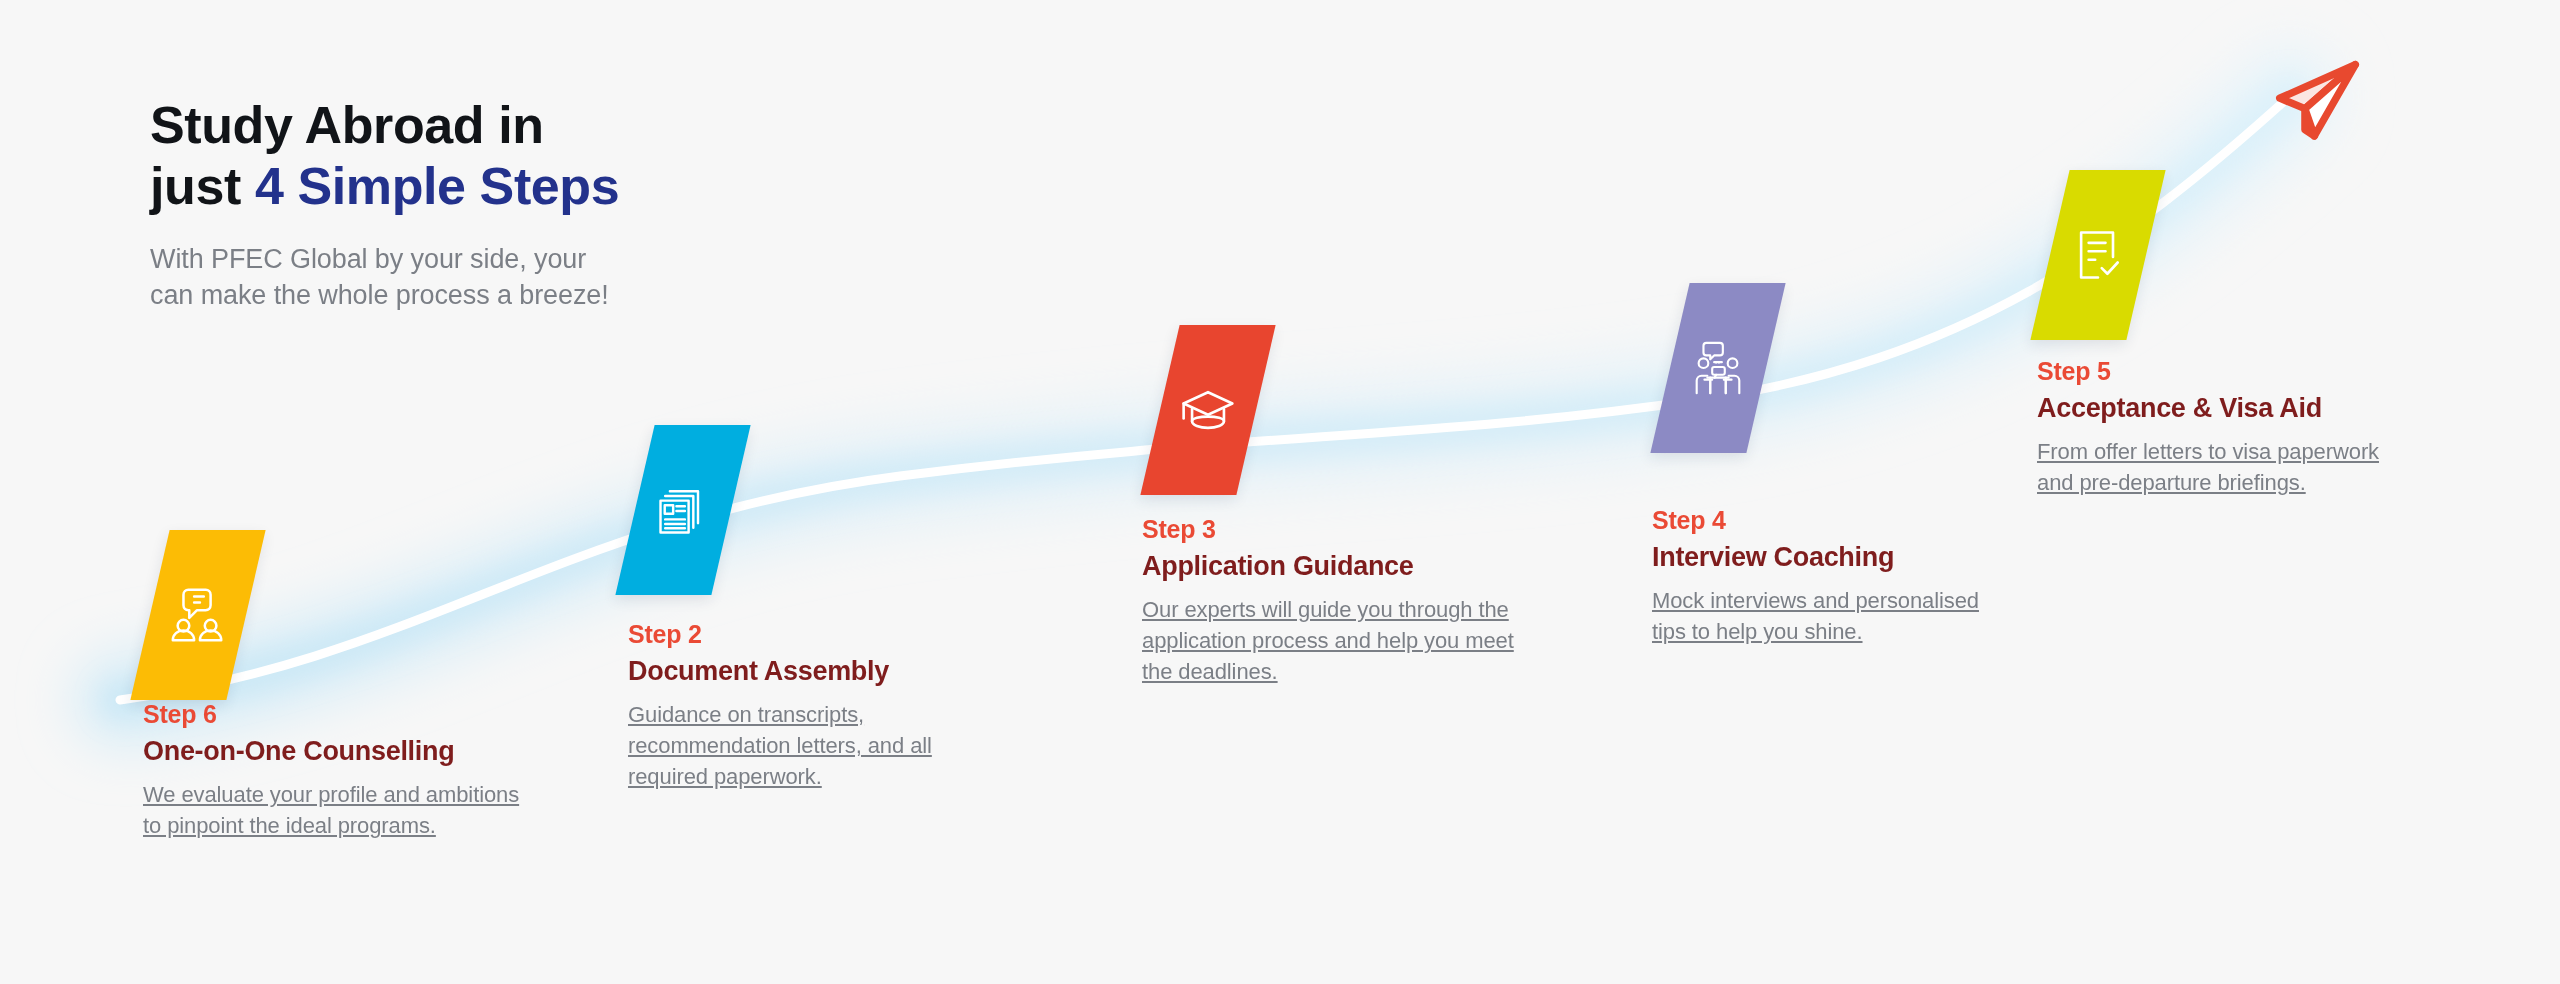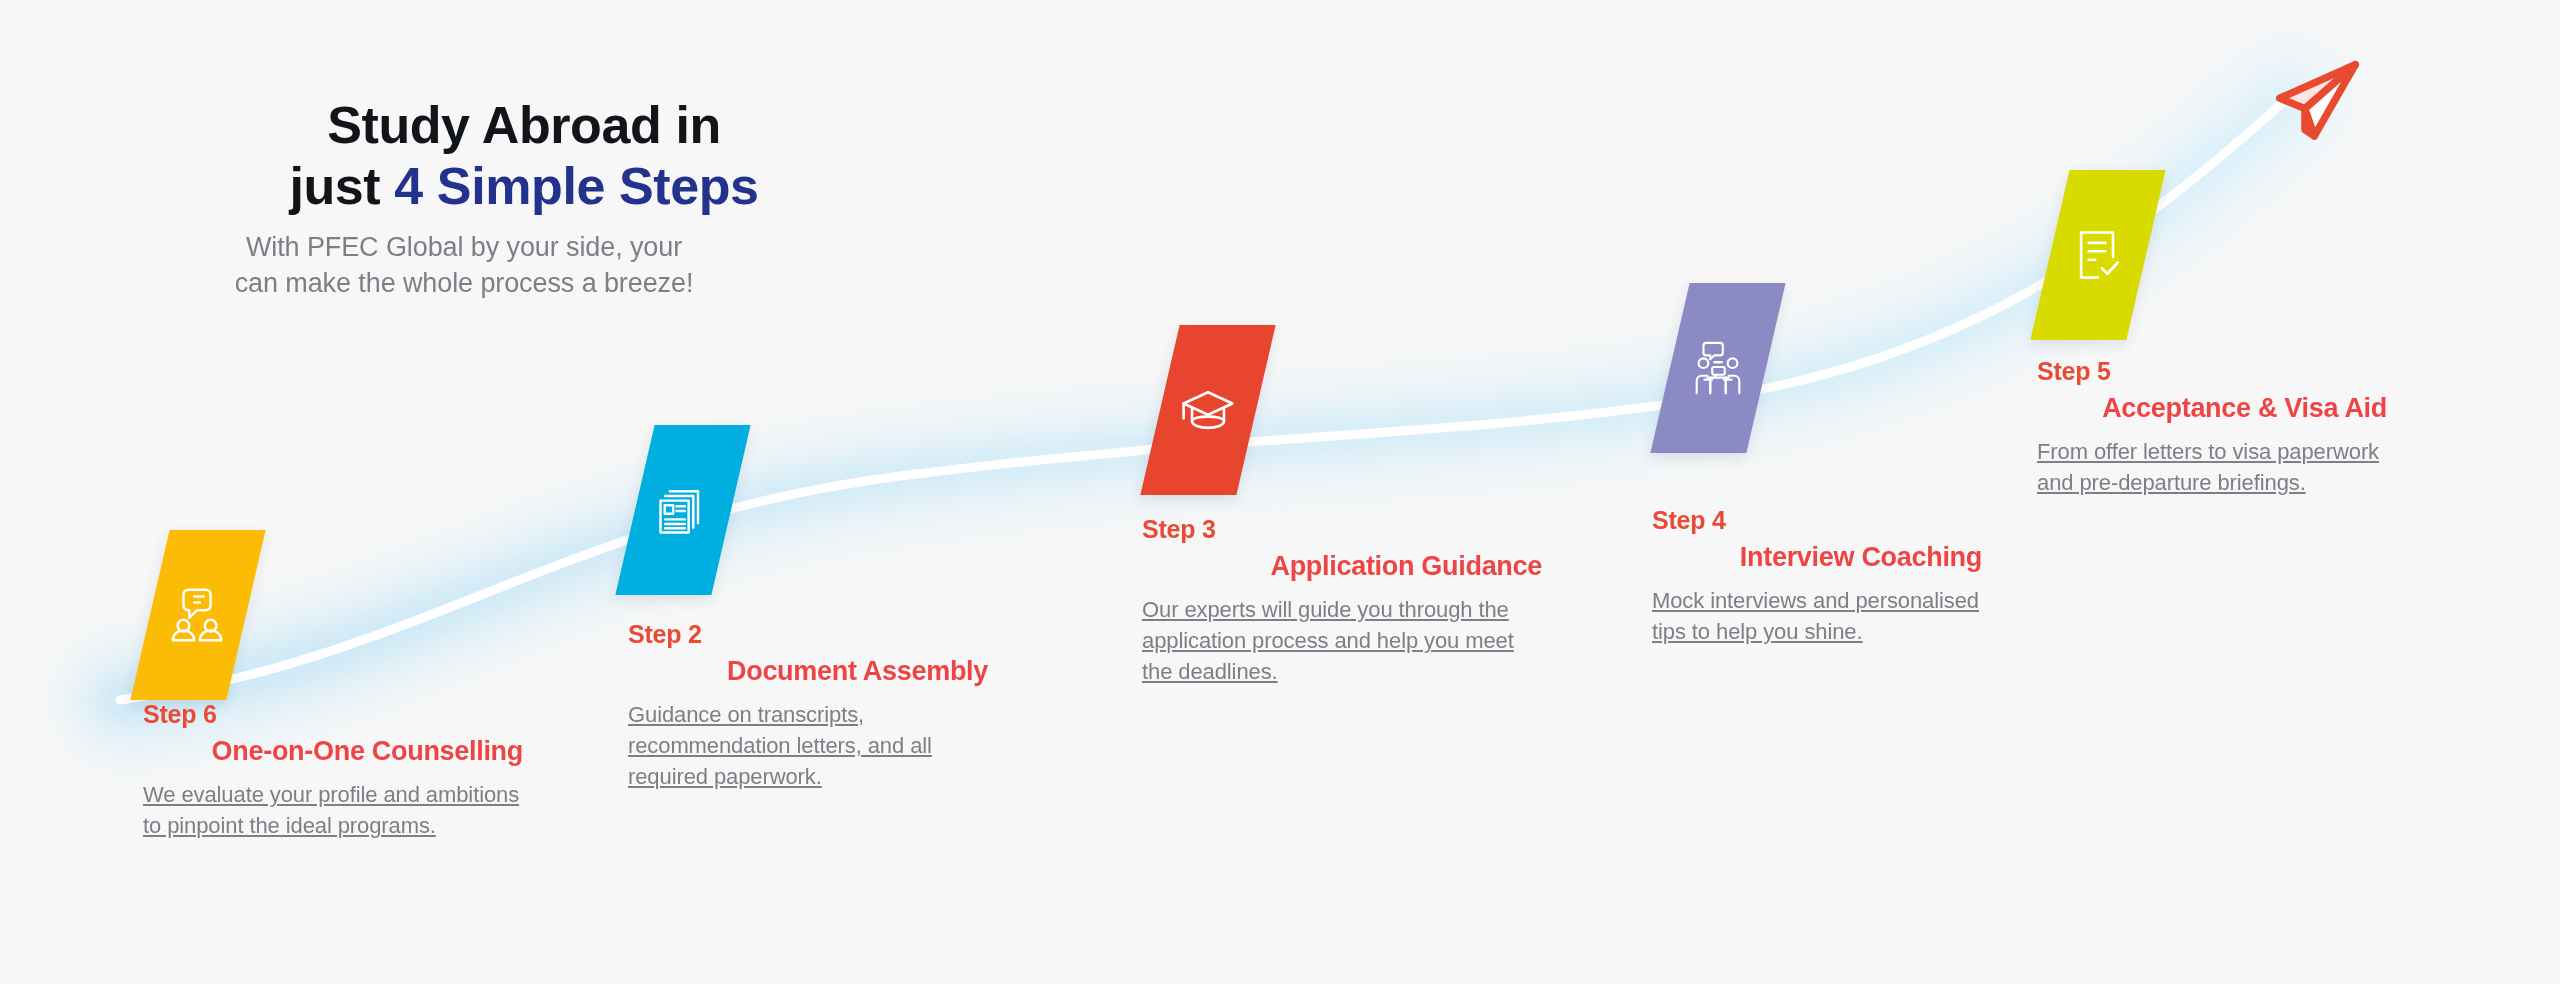--- a/index.html
+++ b/index.html
@@ -8,49 +8,49 @@
     background:#f7f7f7;
     font-family:"Liberation Sans","DejaVu Sans",sans-serif;
     overflow:hidden;position:relative;
   }
   .stage{position:absolute;inset:0;}
 
   
   .trail-svg{position:absolute;left:0;top:0;width:2560px;height:984px;pointer-events:none;}
 
   
-  .heading-block{position:absolute;left:144px;top:95px;width:760px;text-align:center;}
+  .heading-block{position:absolute;left:150px;top:95px;width:760px;}
   .headline{
     font-size:52px;line-height:1.17;font-weight:bold;color:#111418;
     letter-spacing:-0.4px;margin:0;
   }
   .headline .accent{color:#23328c;}
   .subhead{
-    margin:12px 0 0 0;font-size:27px;line-height:1.34;color:#7b7f86;
+    margin:24px 0 0 0;font-size:27px;line-height:1.34;color:#7b7f86;
     font-weight:400;letter-spacing:-0.1px;max-width:640px;
   }
 
   
   .step{position:absolute;}
   .tile{
     position:absolute;
     width:96px;height:170px;
     transform:skewX(-13deg);
     display:flex;align-items:center;justify-content:center;
     box-shadow:0 5px 14px rgba(25,40,70,.10);
   }
   .tile-inner{transform:skewX(13deg);display:flex;align-items:center;justify-content:center;}
   .tile svg{display:block;}
 
   .text{position:absolute;}
   .step-kicker{
     font-size:25px;font-weight:bold;color:#ea4a35;margin:0 0 7px 0;letter-spacing:-0.2px;
   }
   .step-title{
-    font-size:27px;font-weight:bold;color:#ef4444;margin:0 0 12px 0;letter-spacing:-0.3px;text-align:right;
+    font-size:27px;font-weight:bold;color:#7f1d1d;margin:0 0 12px 0;letter-spacing:-0.3px;
   }
   .step-desc{
     font-size:22px;line-height:1.42;color:#7b7f86;margin:0;font-weight:400;letter-spacing:-0.1px;text-decoration:underline;
   }
 
   
   #step-1 .tile{left:150px;top:530px;}
   #step-1 .text{left:143px;top:700px;width:380px;}
   #step-2 .tile{left:635px;top:425px;}
   #step-2 .text{left:628px;top:620px;width:360px;}

